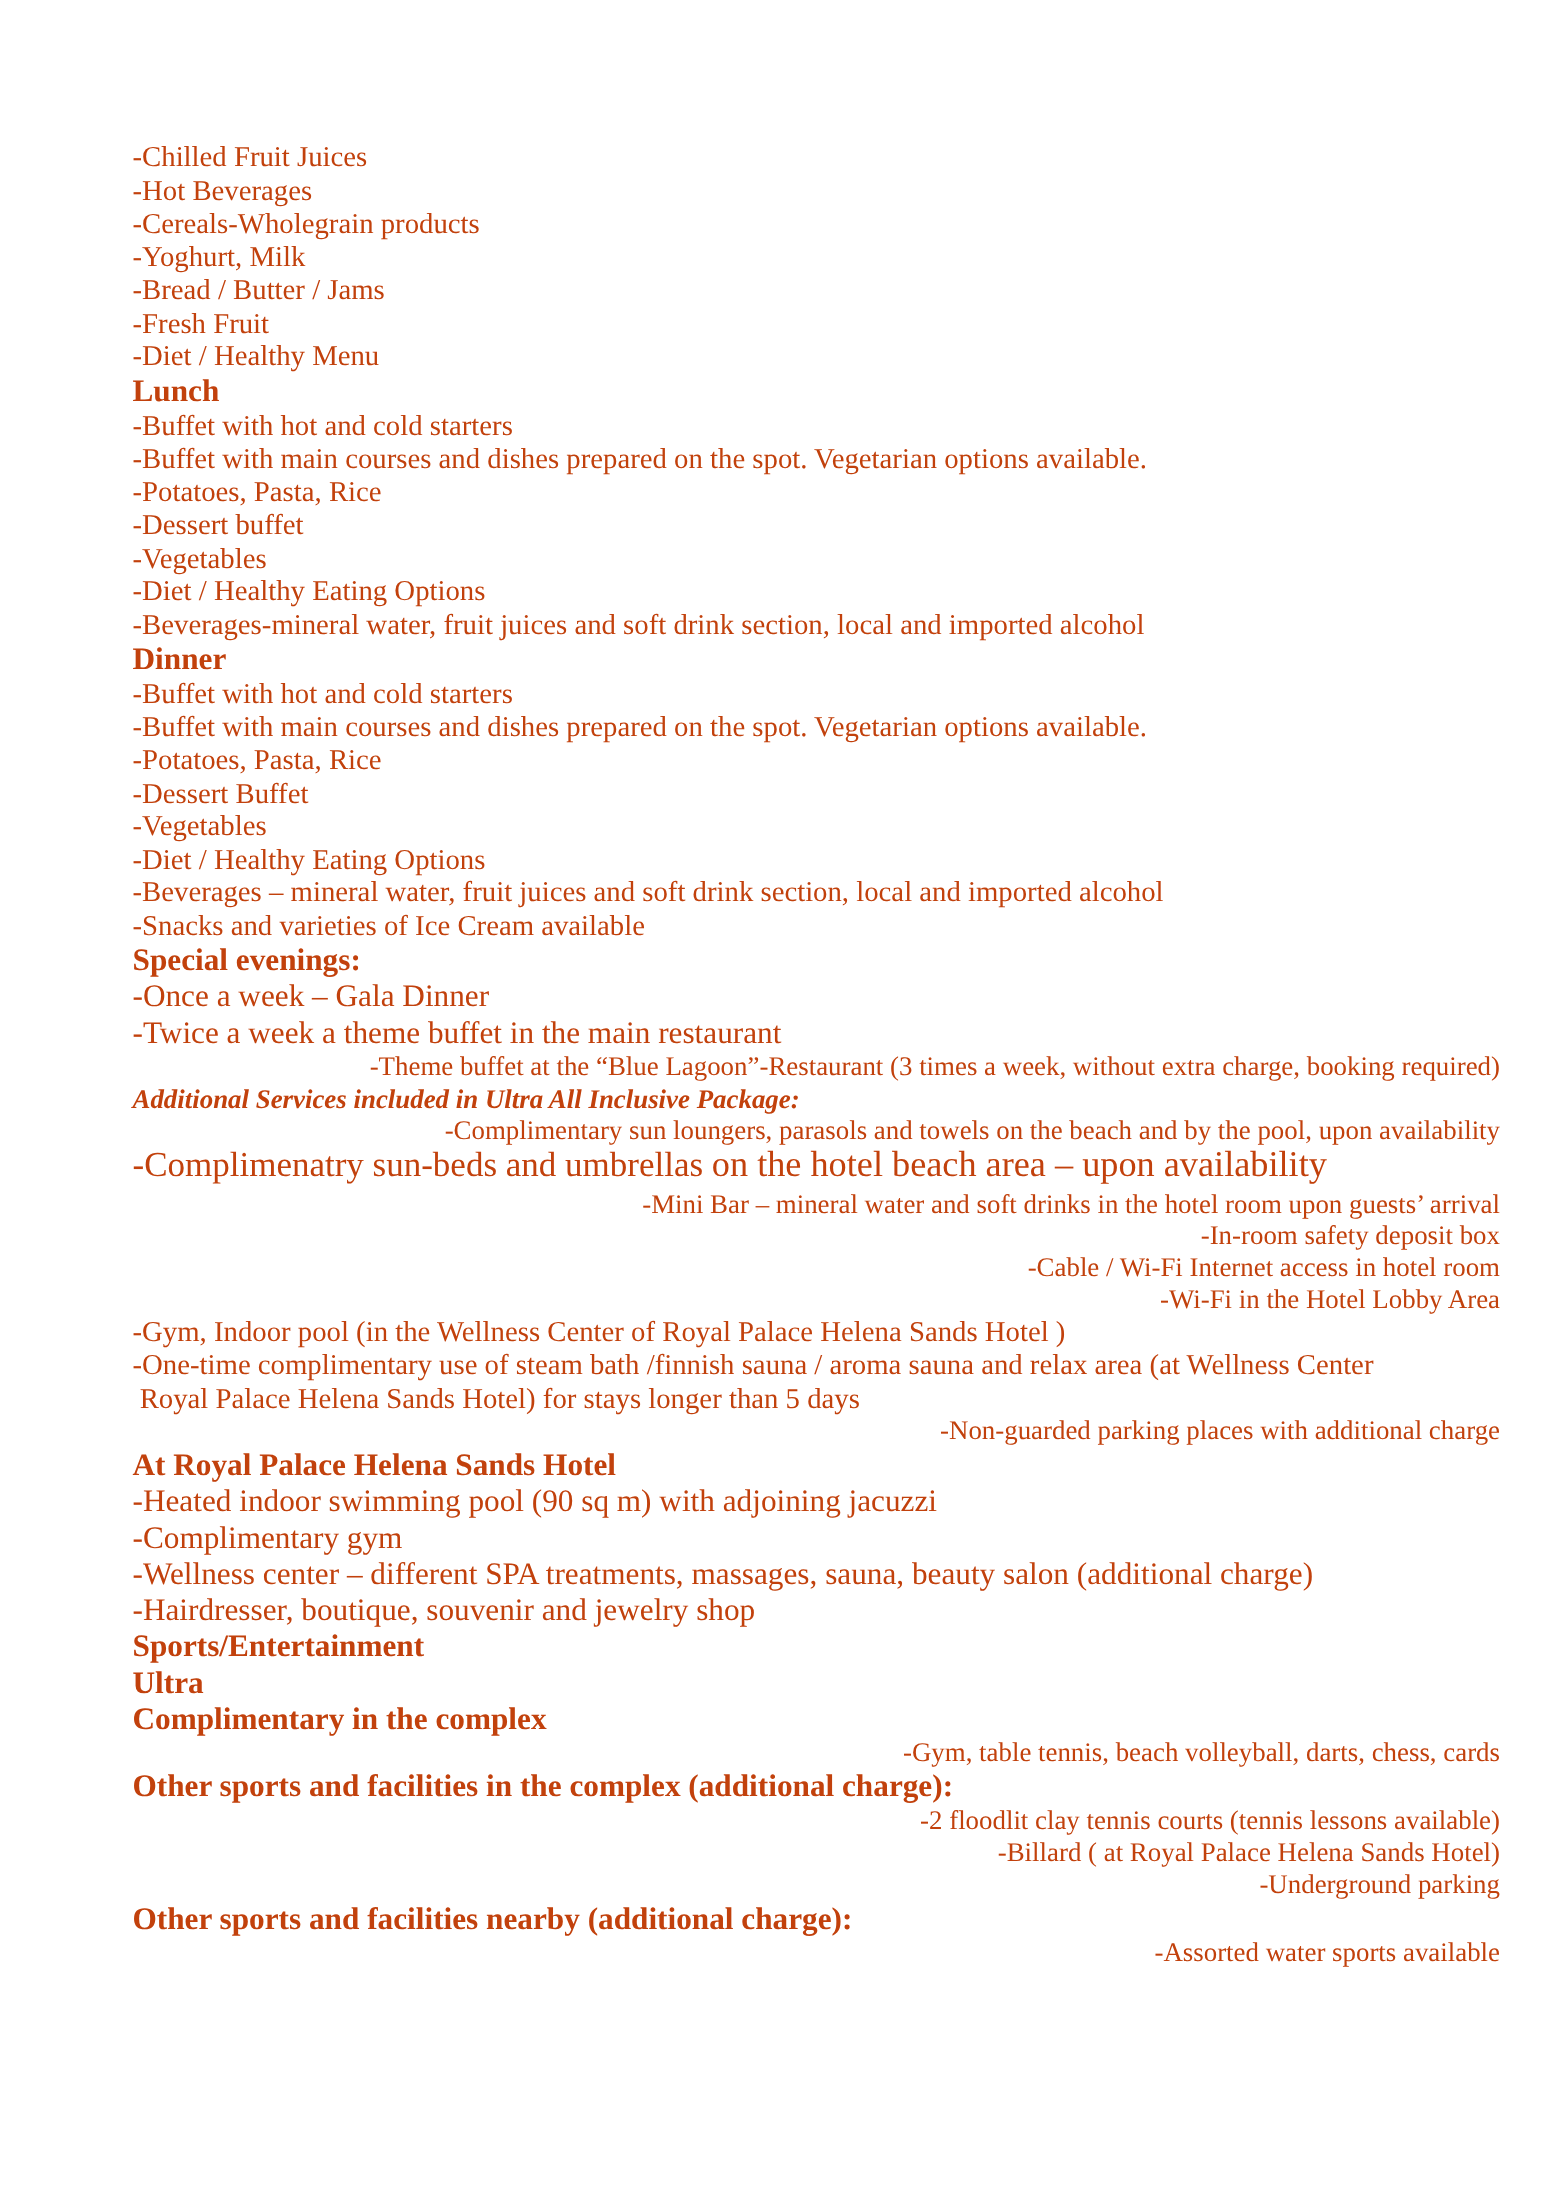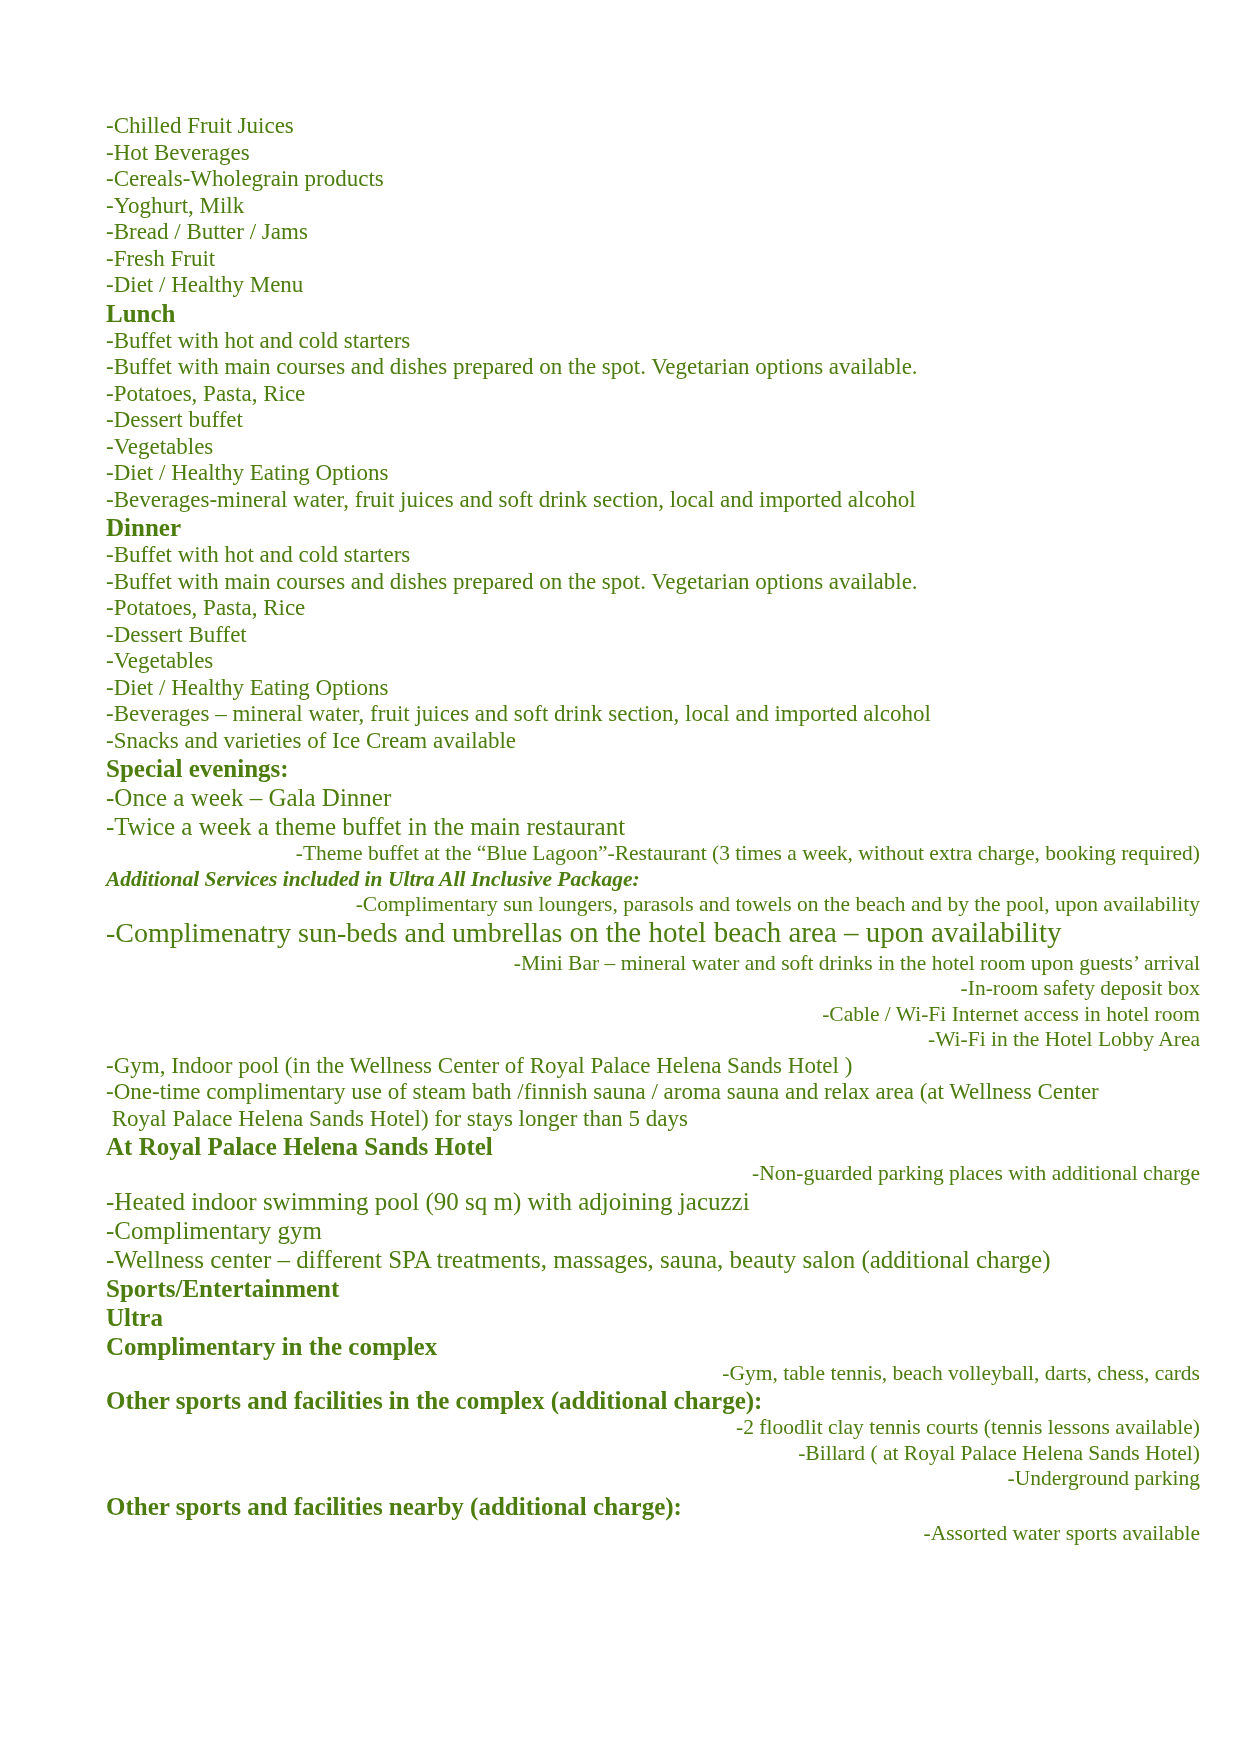--- a/index.html
+++ b/index.html
@@ -34,21 +34,21 @@
   
   .hs { font-size: 21.5px; line-height: 25.5px; font-weight: bold; font-style: italic; }
   
   .mixed { line-height: 29px; }
   span.seg-s { font-size: 28px; }
   span.seg-l { font-size: 29px; }
 </style>
 </head>
 <body>
 
-<div class="page" style="background: rgb(255, 255, 255); color: #4d7c0f;">
+<div class="page" style="background: rgb(255, 255, 255); color: #c2410c;">
     <p class="line m">-Chilled Fruit Juices</p>
     <p class="line m">-Hot Beverages</p>
     <p class="line m">-Cereals-Wholegrain products</p>
     <p class="line m">-Yoghurt, Milk</p>
     <p class="line m">-Bread / Butter / Jams</p>
     <p class="line m">-Fresh Fruit</p>
     <p class="line m">-Diet / Healthy Menu</p>
     <p class="line hl">Lunch</p>
     <p class="line m">-Buffet with hot and cold starters</p>
     <p class="line m">-Buffet with main courses and dishes prepared on the spot. Vegetarian options available.</p>
@@ -73,25 +73,26 @@
     <p class="line hs">Additional Services included in Ultra All Inclusive Package:</p>
     <p class="line s">-Complimentary sun loungers, parasols and towels on the beach and by the pool, upon availability</p>
     <p class="line mixed"><span class="seg-s">-Complimenatry sun-beds and umbrellas </span><span class="seg-l">on the hotel beach area – upon availability</span></p>
     <p class="line s">-Mini Bar – mineral water and soft drinks in the hotel room upon guests’ arrival</p>
     <p class="line s">-In-room safety deposit box</p>
     <p class="line s">-Cable / Wi-Fi Internet access in hotel room</p>
     <p class="line s">-Wi-Fi in the Hotel Lobby Area</p>
     <p class="line m">-Gym, Indoor pool (in the Wellness Center of Royal Palace Helena Sands Hotel )</p>
     <p class="line m">-One-time complimentary use of steam bath /finnish sauna / aroma sauna and relax area (at Wellness Center</p>
     <p class="line m"> Royal Palace Helena Sands Hotel) for stays longer than 5 days</p>
+    <p class="line s">-Non-guarded parking places with additional charge</p>
     <p class="line hl">At Royal Palace Helena Sands Hotel</p>
-    <p class="line s">-Non-guarded parking places with additional charge</p>
     <p class="line l">-Heated indoor swimming pool (90 sq m) with adjoining jacuzzi</p>
     <p class="line l">-Complimentary gym</p>
     <p class="line l">-Wellness center – different SPA treatments, massages, sauna, beauty salon (additional charge)</p>
+    <p class="line l">-Hairdresser, boutique, souvenir and jewelry shop</p>
     <p class="line hl">Sports/Entertainment</p>
     <p class="line hl">Ultra</p>
     <p class="line hl">Complimentary in the complex</p>
     <p class="line s">-Gym, table tennis, beach volleyball, darts, chess, cards</p>
     <p class="line hl">Other sports and facilities in the complex (additional charge):</p>
     <p class="line s">-2 floodlit clay tennis courts (tennis lessons available)</p>
     <p class="line s">-Billard ( at Royal Palace Helena Sands Hotel)</p>
     <p class="line s">-Underground parking</p>
     <p class="line hl">Other sports and facilities nearby (additional charge):</p>
     <p class="line s">-Assorted water sports available</p>

